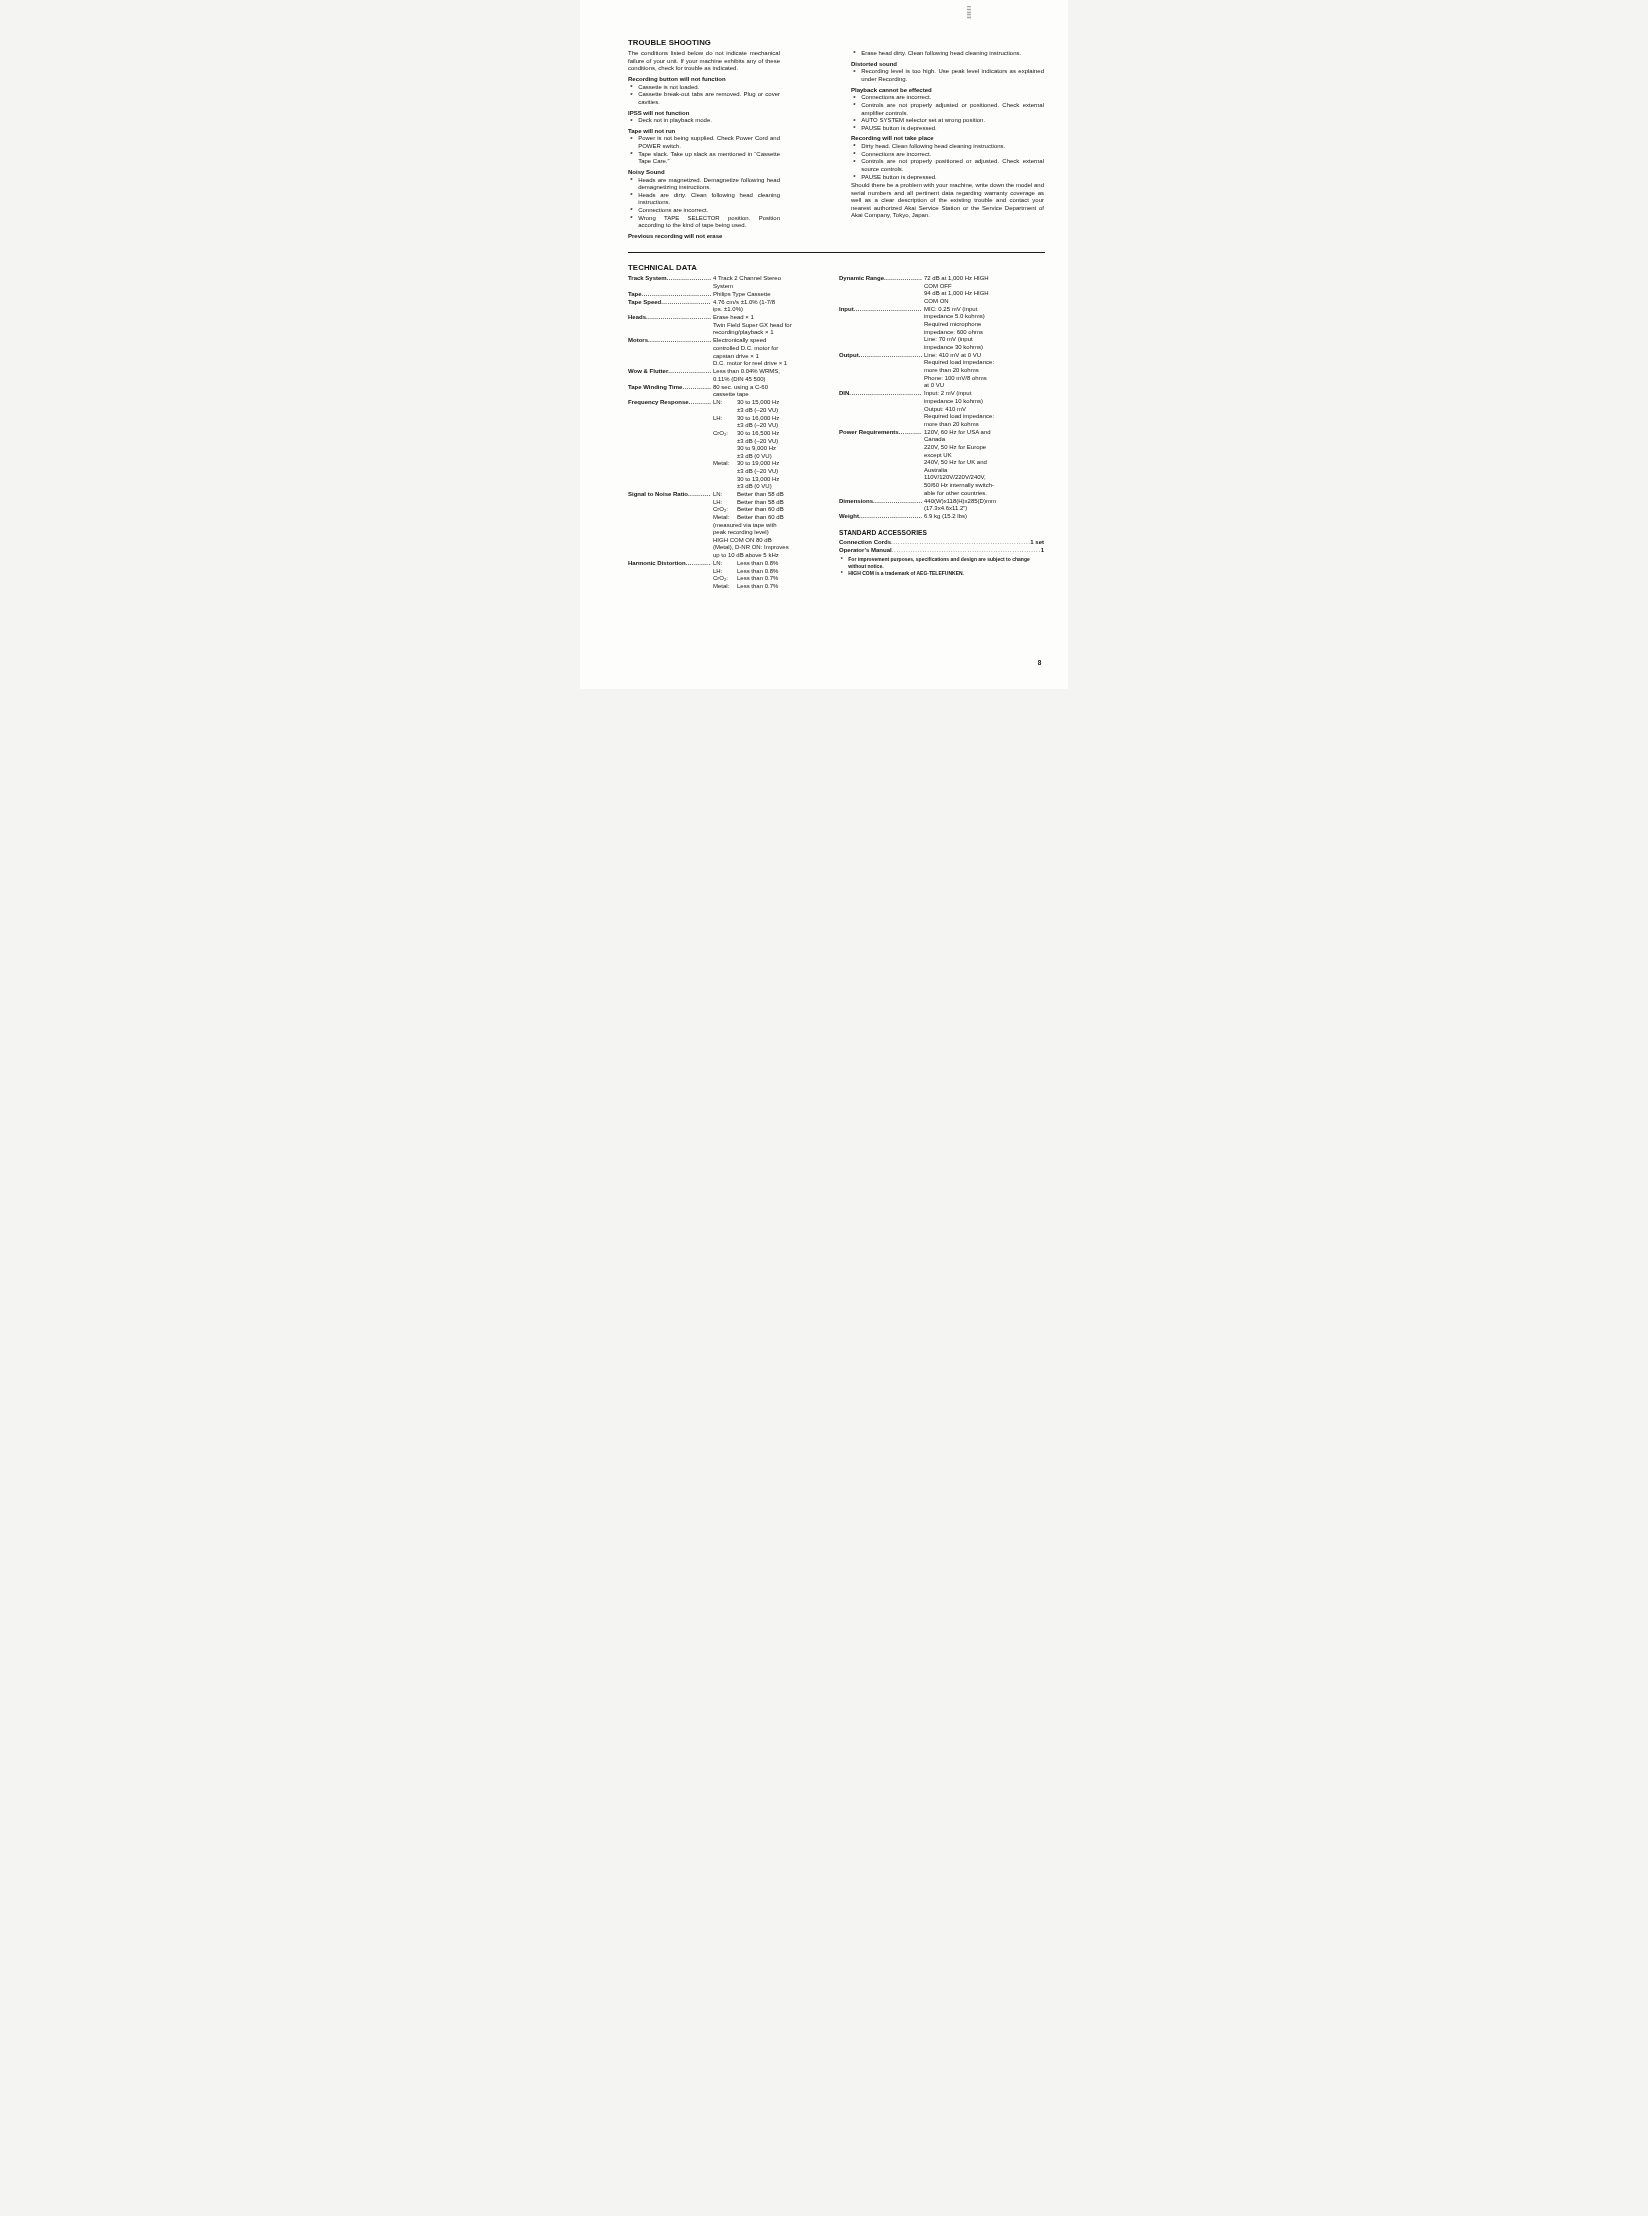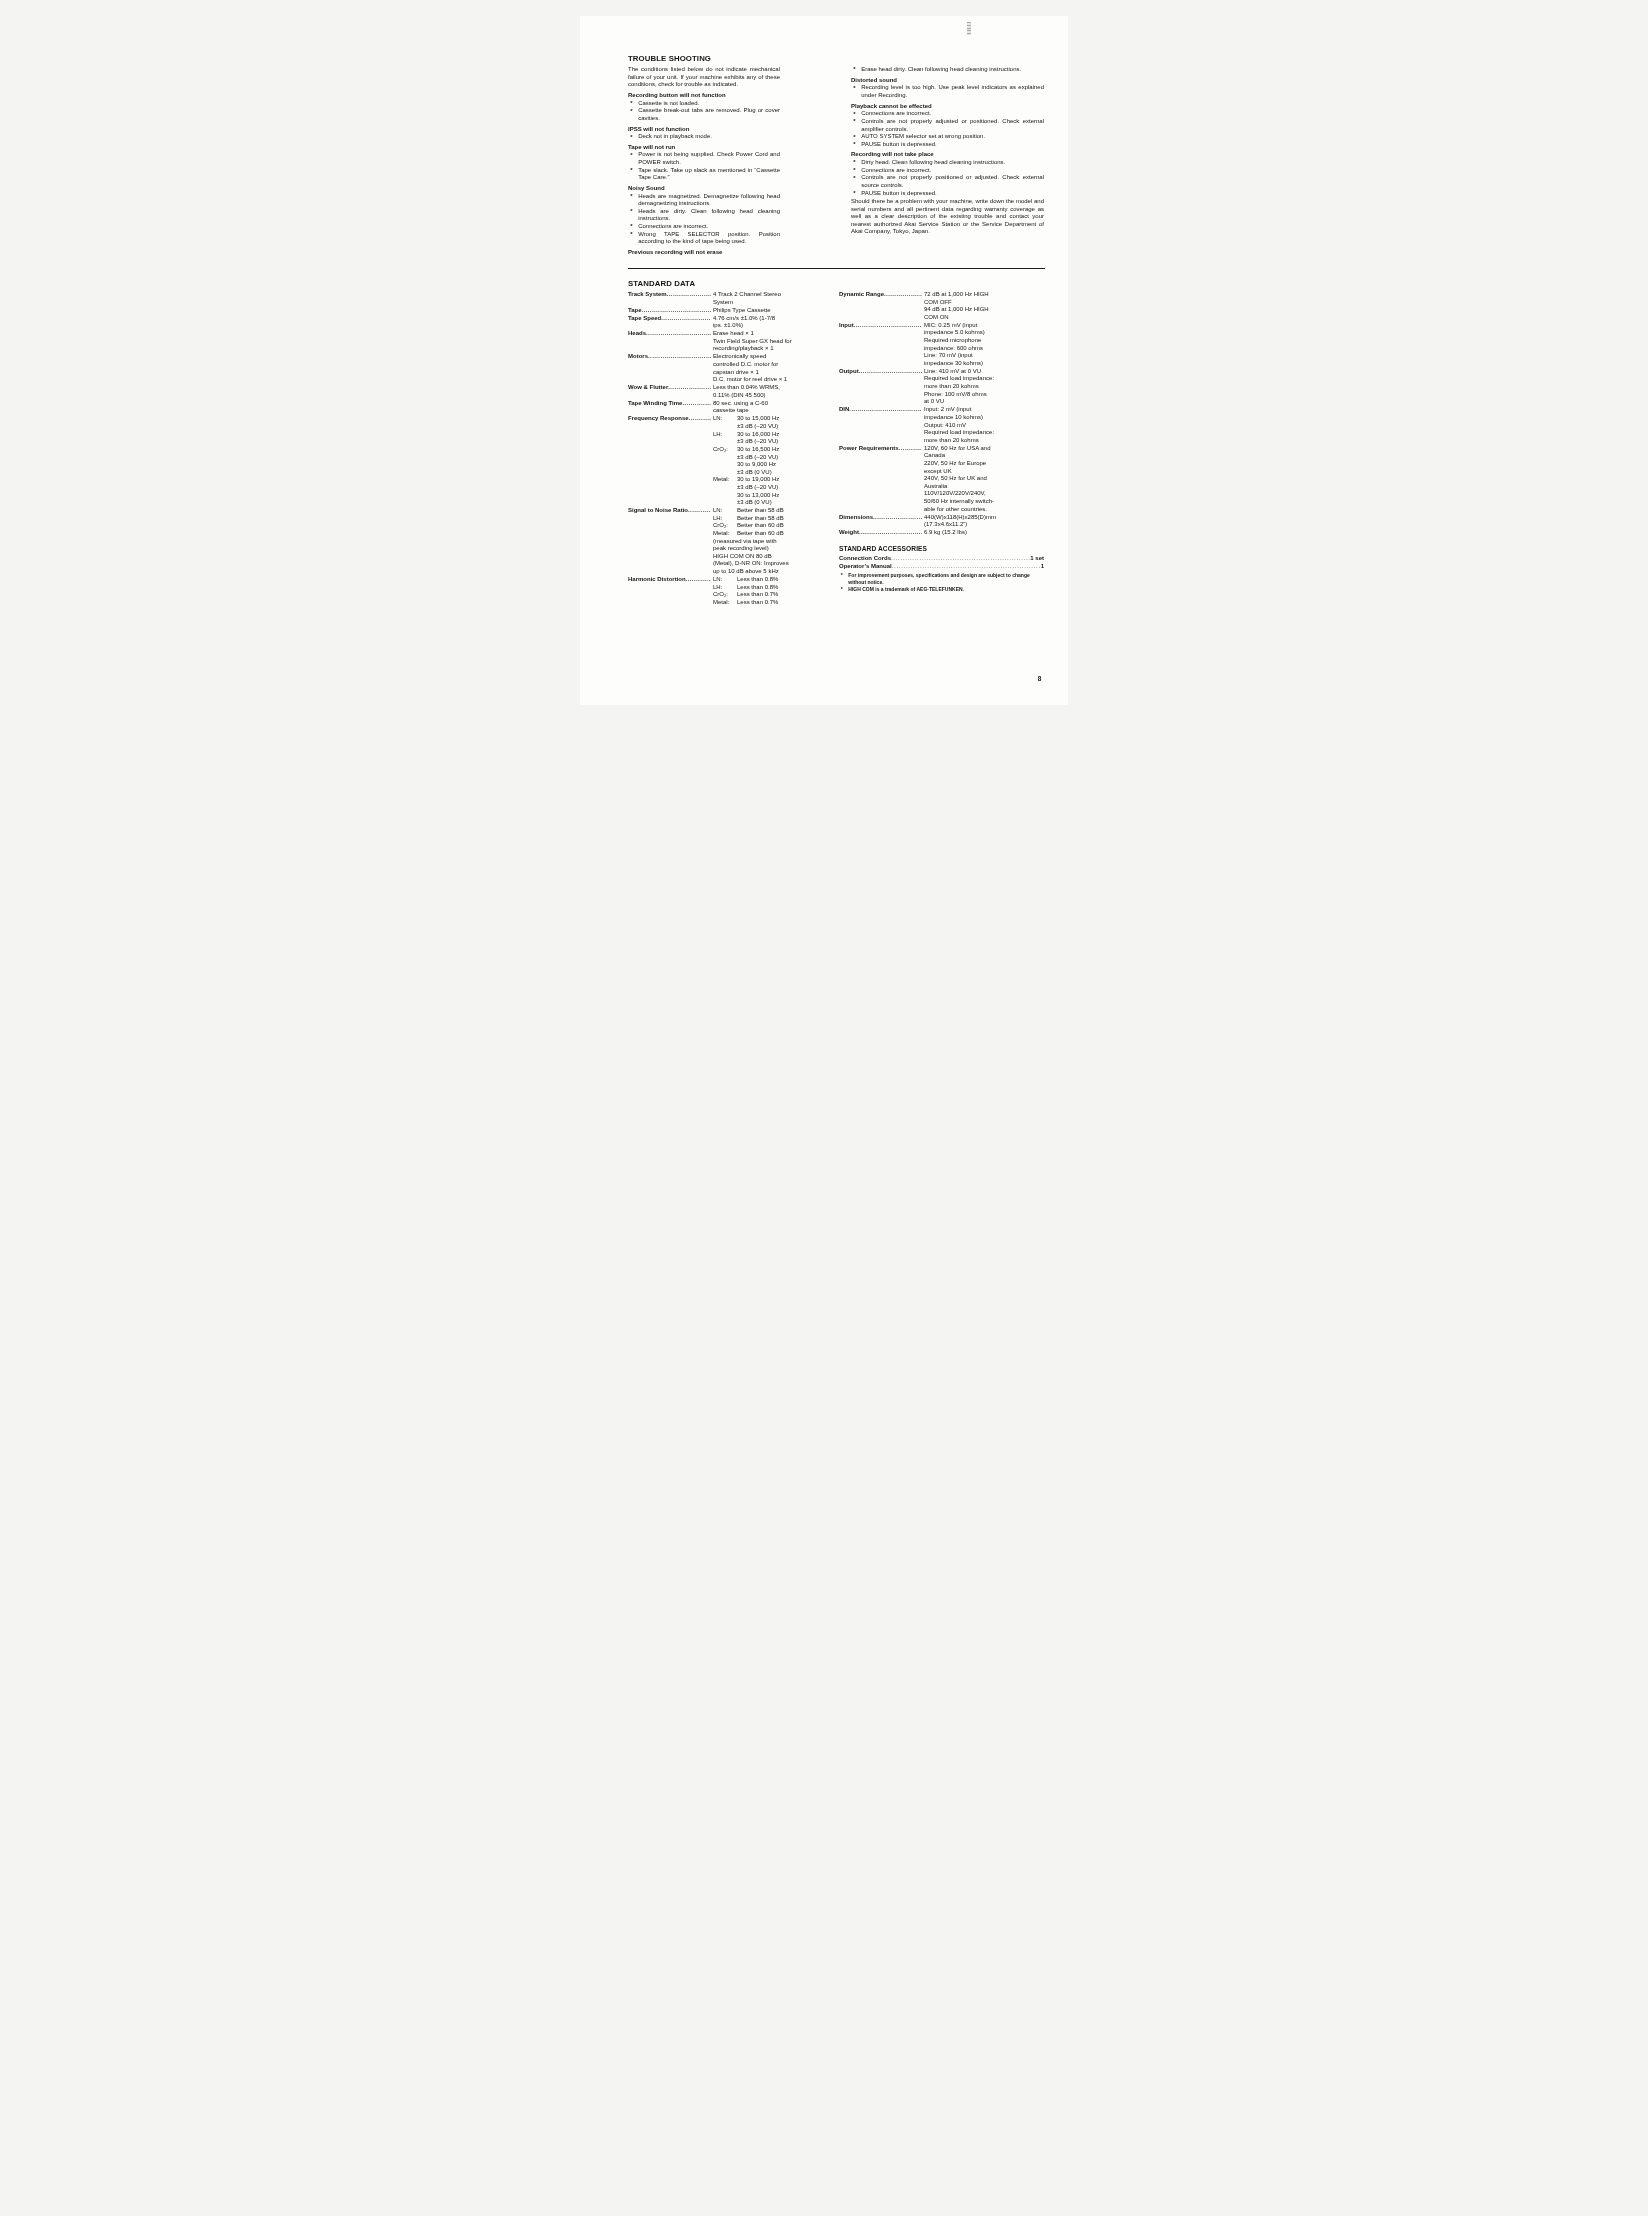--- a/index.html
+++ b/index.html
@@ -3,21 +3,21 @@
 <meta charset="utf-8">
 <style>
   * { margin: 0; padding: 0; box-sizing: border-box; }
   html, body { background: #f4f4f2; }
   body { font-family: "Liberation Sans", sans-serif; color: #161616; }
 
   .page {
     position: relative;
     width: 488px;
     min-height: 689px;
-    margin: 16px auto;
+    margin: 0 auto;
     background: #fdfdfb;
     padding: 38px 23.5px 17.7px 48px;
   }
 
   .scan-mark {
     position: absolute;
     left: 387px;
     top: 6.2px;
     width: 4px;
     height: 13.3px;
@@ -138,21 +138,21 @@
           <div class="ts-bullet"><span class="mark">*</span><span>Controls are not properly positioned or adjusted. Check external source controls.</span></div>
           <div class="ts-bullet"><span class="mark">*</span><span>PAUSE button is depressed.</span></div>
           <div class="ts-closing">Should there be a problem with your machine, write down the model and serial numbers and all pertinent data regarding warranty coverage as well as a clear description of the existing trouble and contact your nearest authorized Akai Service Station or the Service Department of Akai Company, Tokyo, Japan.</div>
         </div>
     </div>
   </section>
 
   <hr class="divider">
 
   <section>
-    <h1 class="section-title">STANDARD DATA</h1>
+    <h1 class="section-title">TECHNICAL DATA</h1>
     <div class="td-cols">
       <div>
         <div id="td-left">
             <div class="spec-entry">
               <div class="spec-label">
                 <span>Track System</span>
                 <span class="leader"></span>
               </div>
               <div class="spec-rows">
                 <div class="spec-row-span">4 Track 2 Channel Stereo</div>

